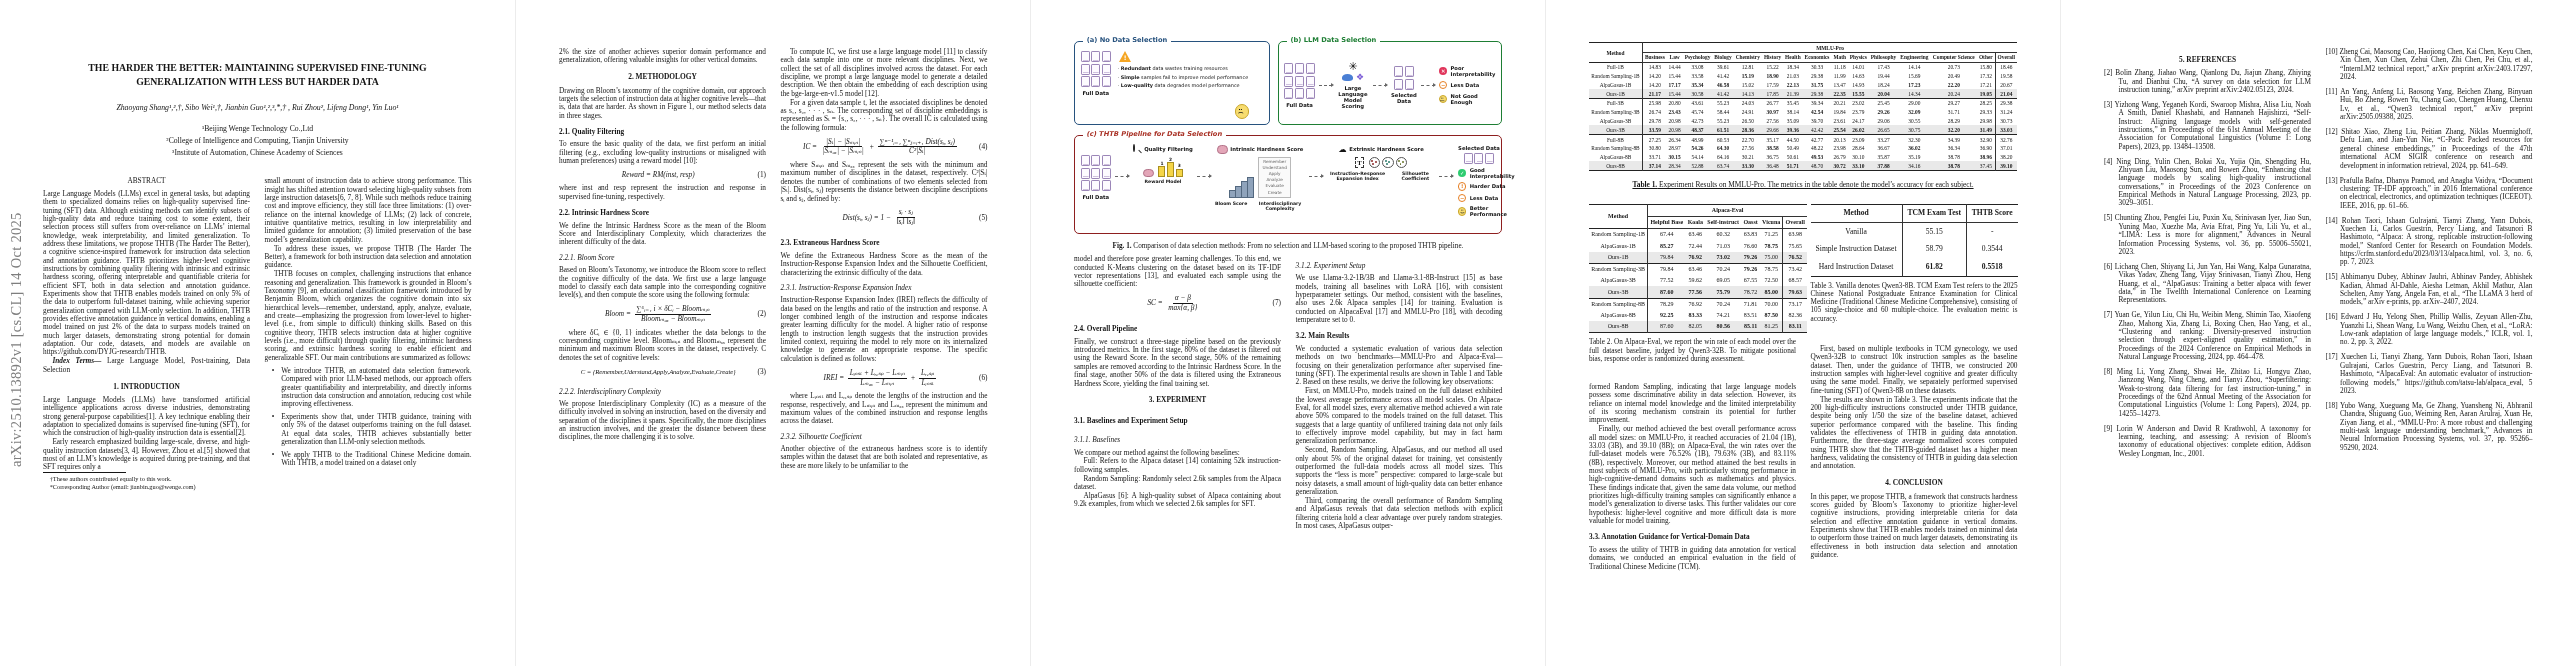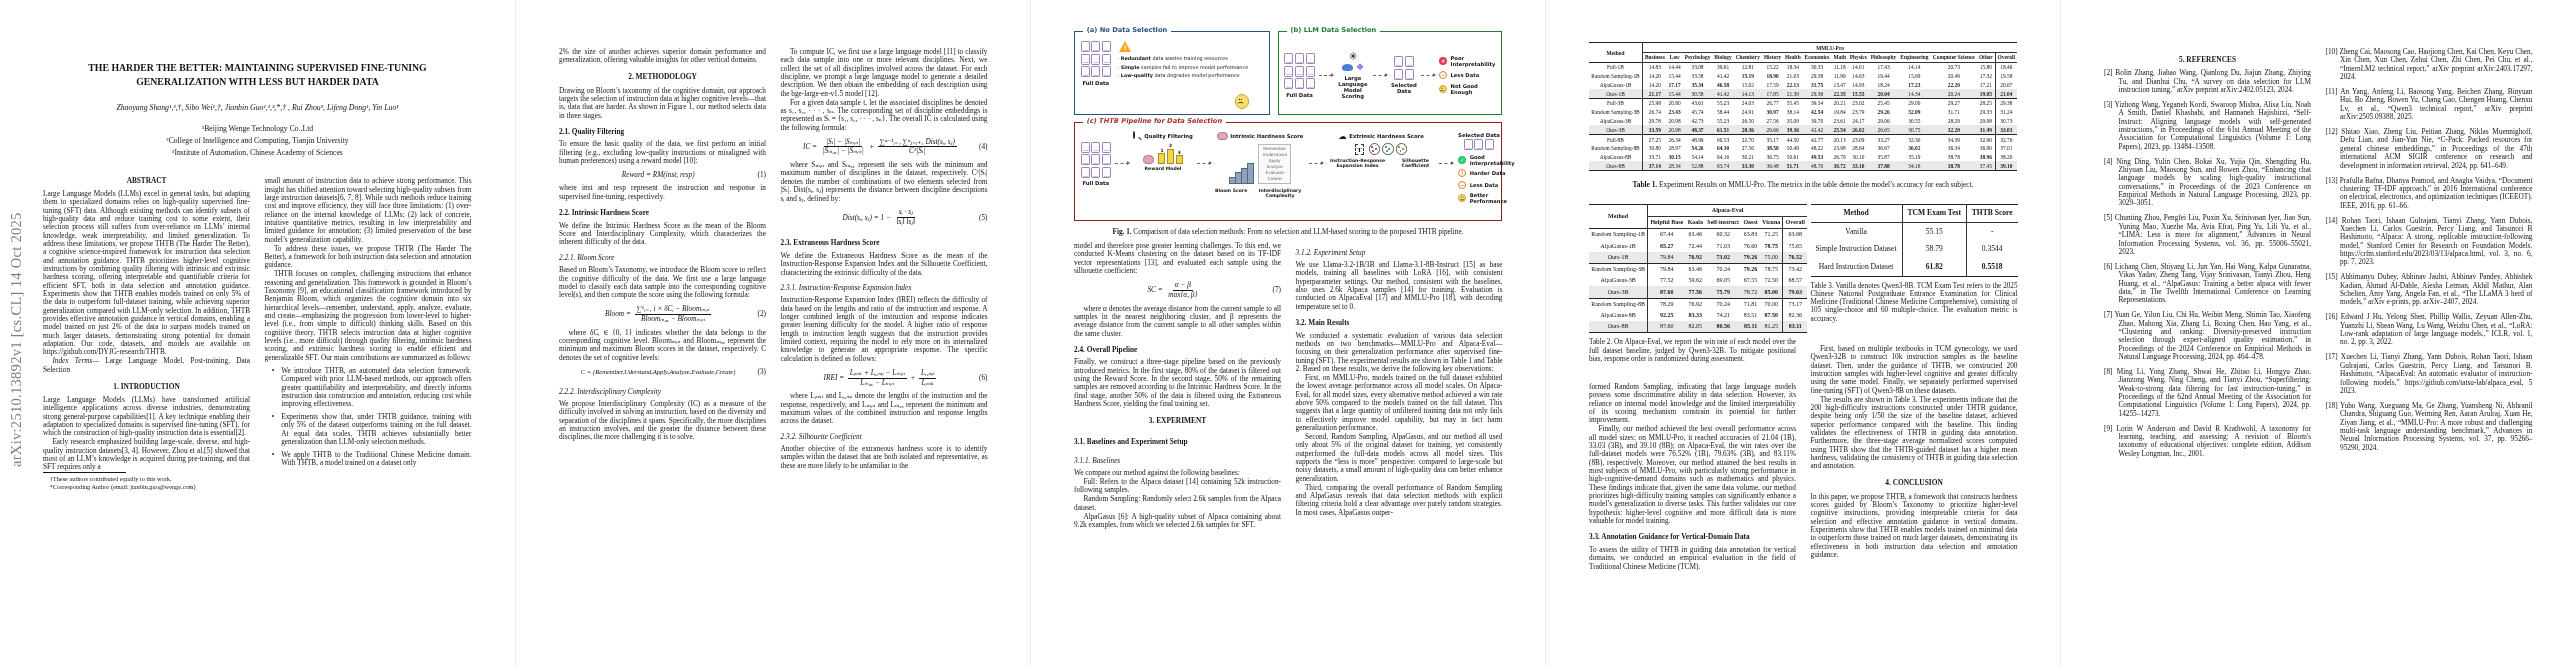--- a/index.html
+++ b/index.html
@@ -23,24 +23,24 @@
   
   .cols{display:flex;gap:14.5px;align-items:flex-start;margin-top:0;}
   .p1cols{margin-top:18px;height:422px;}
   .col{flex:0 0 207px;width:207px;display:flex;flex-direction:column;font-size:7.3px;line-height:1.145;text-align:justify;}
 
   
   .blk.p{margin:0 0 0.6px;}
   .ind{text-indent:9.4px;}
   .h1{text-align:center;font-weight:bold;margin:7.8px 0 5px;font-size:7.4px;}
   .h2{font-weight:bold;margin:7.2px 0 4.4px;font-size:7.3px;text-align:left;}
-  .h2c{text-align:center;font-weight:bold;margin:0 0 4.4px;font-size:7.3px;}
+  .h2c{text-align:center;font-weight:normal;margin:0 0 4.4px;font-size:7.3px;}
   .h3{font-style:italic;margin:6.7px 0 3.9px;font-size:7.3px;text-align:left;}
   .lead.bold{font-weight:normal;}
-  .lead.bolditalic{font-weight:normal;font-style:italic;}
+  .lead.bolditalic{font-weight:bold;font-style:italic;}
   .bullet{position:relative;padding-left:16.7px;margin:4.4px 0 0;}
   .bullet .dot{position:absolute;left:7.2px;}
   .eq{display:flex;align-items:center;margin:5px 0;}
   .eq-body{flex:1;display:flex;justify-content:center;align-items:center;gap:3.9px;font-style:italic;}
   .eq-tag{font-style:normal;}
   .eqsmall .eq-body{font-size:6.7px;letter-spacing:-0.1px;}
   .frac{display:inline-flex;flex-direction:column;align-items:center;line-height:1.2;}
   .frac .num{border-bottom:0.6px solid #151515;padding:0 1.7px;}
   .frac .den{padding:0 1.7px;}
   .fnrule{margin-top:auto;width:83px;height:0.6px;background:#151515;margin-bottom:2.2px;}
@@ -70,21 +70,21 @@
   .t2 .lastcol{border-left:0.4px solid #333;}
   .t2 th,.t2 td{padding:2.2px 2.2px;}
   .t3{width:100%;font-size:7.6px;border-top:1px solid #222;border-bottom:1px solid #222;}
   .t3 th{font-weight:bold;border-bottom:0.6px solid #333;}
   .t3 th,.t3 td{padding:4.4px 4.4px;}
   .t3 th+th,.t3 td+td{border-left:0.6px solid #333;}
 
   
   .figure{margin:0 0 3.3px;font-family:"DejaVu Sans","Liberation Sans",sans-serif;}
   .fig-row{display:flex;gap:7.8px;margin-bottom:6.7px;}
-  .panel{position:relative;border-radius:0;box-sizing:border-box;padding:9px 5.6px 4.4px;}
+  .panel{position:relative;border-radius:5px;box-sizing:border-box;padding:9px 5.6px 4.4px;margin-top:10px;}
   .panel-a{border:1.4px solid #27527e;flex:0 0 196px;height:84px;}
   .panel-b{border:1.4px solid #1e7e34;flex:1;height:84px;}
   .panel-c{border:1.4px solid #8e1f1f;width:100%;height:99px;}
   .panel-title{position:absolute;top:-5.6px;left:7.8px;background:#fff;padding:0 3.9px;font-weight:bold;font-size:6.7px;}
   .panel-a .panel-title{color:#27527e;}
   .panel-b .panel-title{color:#1e7e34;}
   .panel-c .panel-title{color:#a93226;font-style:italic;}
   .docgrid{display:grid;grid-template-columns:repeat(3,9px);gap:1.7px;}
   .docgrid.small{grid-template-columns:repeat(2,9px);}
   .doc{width:9px;height:11px;background:#fdfbff;border:0.6px solid #9b86b8;border-radius:1.1px;box-sizing:border-box;
@@ -141,21 +141,21 @@
   .ticon{width:9.4px;height:10.6px;border:0.9px dashed #333;display:flex;align-items:center;justify-content:center;
          font-family:"Liberation Serif",serif;font-weight:bold;font-size:6.7px;box-sizing:border-box;}
   .clusters{display:flex;gap:2.2px;align-items:center;}
   .clu{width:9.4px;height:9.4px;border:0.7px solid #555;border-radius:50%;position:relative;}
   .clu i{position:absolute;width:1.9px;height:1.9px;border-radius:50%;}
   .clu.c1 i{background:#8e2f2f;} .clu.c2 i{background:#2f7d6d;} .clu.c3 i{background:#6b7a2f;}
   .clu i:nth-child(1){left:1.7px;top:2.2px;} .clu i:nth-child(2){left:5px;top:3.9px;} .clu i:nth-child(3){left:2.8px;top:5.6px;}
   .pc-right{display:flex;flex-direction:column;align-items:flex-start;gap:3.3px;margin-left:1.1px;}
   .fig-caption{text-align:center;font-size:7.2px;margin:7.8px 0 5.6px;font-family:"Liberation Serif",serif;}
   .t1wrap{margin-top:3.3px;}
-  .t1caption{text-align:center;font-size:7.4px;margin:9px 0 14.5px;}
+  .t1caption{text-align:center;font-size:7.4px;margin:9px 0 14.5px;text-decoration:underline;}
   .p4cols{margin-top:0;}
 </style>
 </head>
 <body>
 
 <div class="strip">
 
   <div class="page">
     <div class="watermark">arXiv:2510.13892v1  [cs.CL]  14 Oct 2025</div>
     <div class="content p1">
@@ -526,21 +526,20 @@
             <div class="blk eq">
               <span class="eq-body">
                 <span class="eqt">SC =</span>
                 <span class="frac">
                   <span class="num">α − β</span>
                   <span class="den">max{α, β}</span>
                 </span>
               </span>
               <span class="eq-tag">(7)</span>
             </div>
-            <div class="blk p ind">where α denotes the average distance from the current sample to all samples in the nearest neighboring cluster, and β represents the average distance from the current sample to all other samples within the same cluster.</div>
             <div class="blk h2">2.4. Overall Pipeline</div>
             <div class="blk p">Finally, we construct a three-stage pipeline based on the previously introduced metrics. In the first stage, 80% of the dataset is filtered out using the Reward Score. In the second stage, 50% of the remaining samples are removed according to the Intrinsic Hardness Score. In the final stage, another 50% of the data is filtered using the Extraneous Hardness Score, yielding the final training set.</div>
             <div class="blk h1">3. EXPERIMENT</div>
             <div class="blk h2">3.1. Baselines and Experiment Setup</div>
             <div class="blk h3">3.1.1. Baselines</div>
             <div class="blk p">We compare our method against the following baselines:</div>
             <div class="blk p ind"><span class="lead bold">Full</span>: Refers to the Alpaca dataset [14] containing 52k instruction-following samples.</div>
             <div class="blk p ind"><span class="lead bold">Random Sampling</span>: Randomly select 2.6k samples from the Alpaca dataset.</div>
             <div class="blk p ind"><span class="lead bold">AlpaGasus</span> [6]: A high-quality subset of Alpaca containing about 9.2k examples, from which we selected 2.6k samples for SFT.</div>
           </div>

